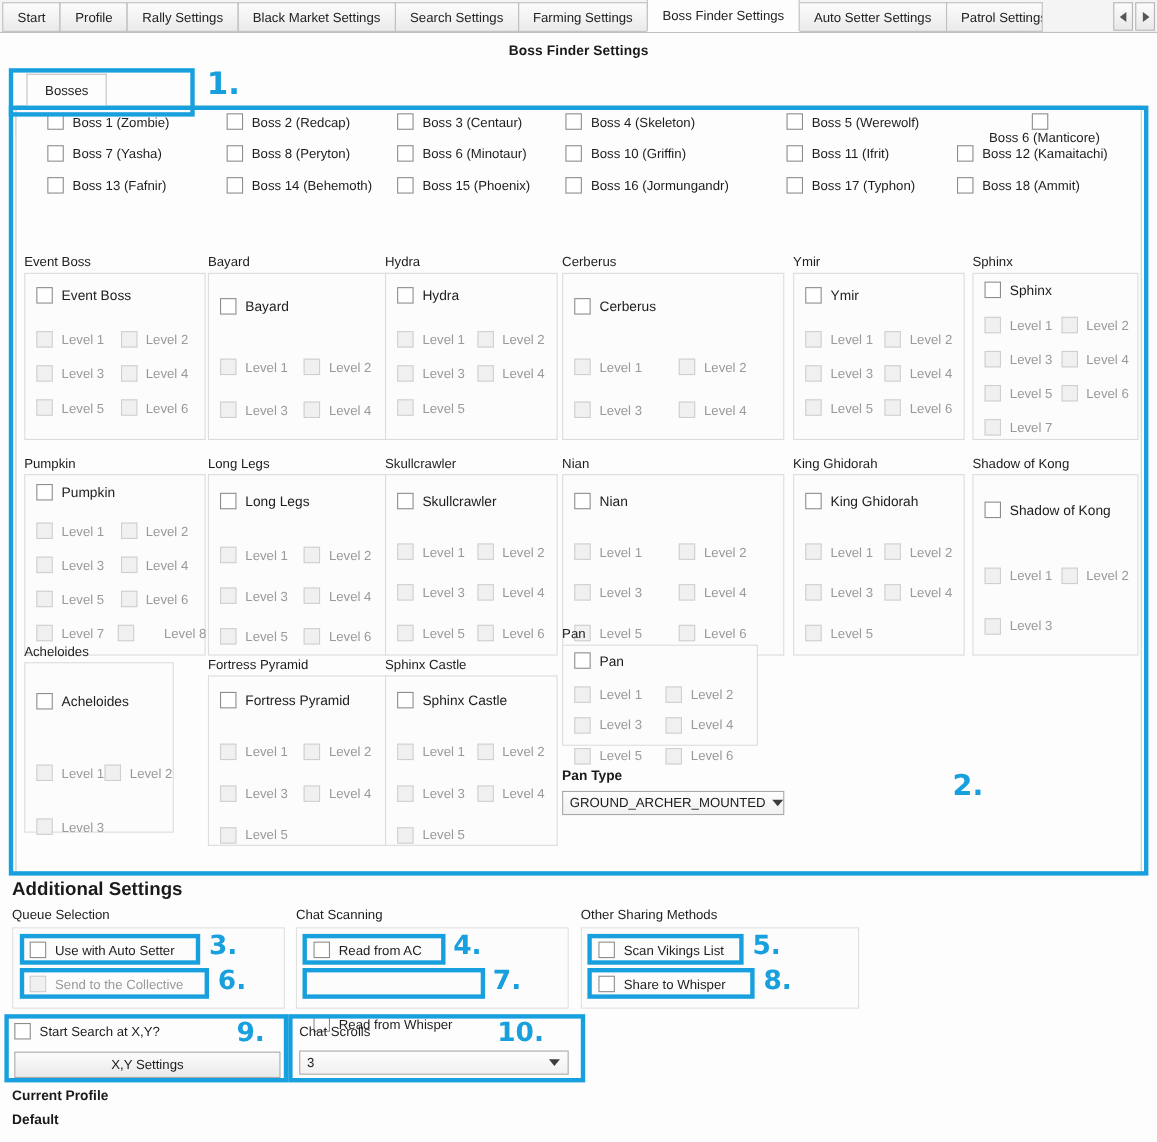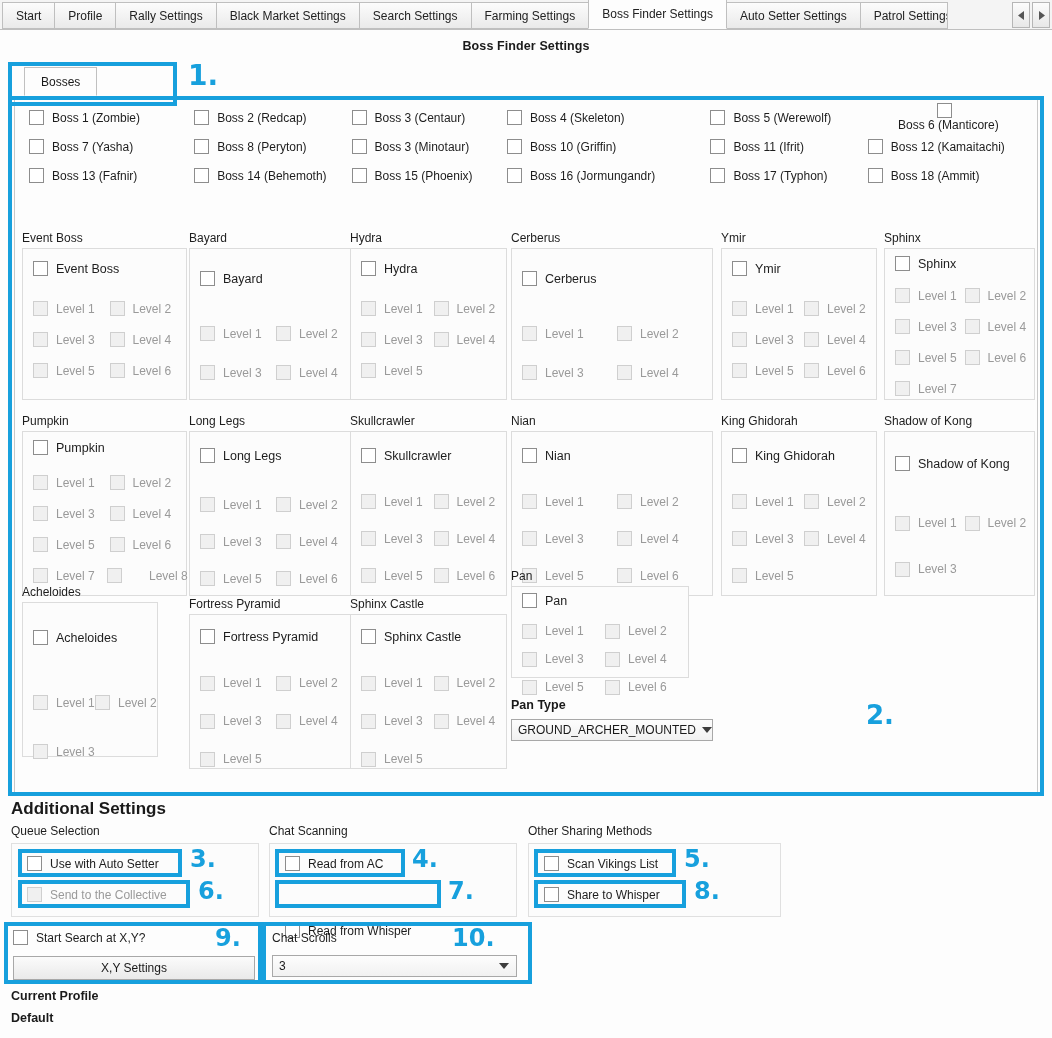--- a/index.html
+++ b/index.html
@@ -100,21 +100,21 @@
     background: #fdfdfd;
     border: 1px solid #c8c8c8;
   }
 
   
   #boss-grid {
     position: absolute;
     left: 14px; top: 6px;
     width: 1000px;
   }
-  .bossrow { display: flex; height: 29px; align-items: center; }
+  .bossrow { display: flex; height: 29px; align-items: flex-start; margin-left: 14px; }
   .bosscell { width: 164px; display: flex; align-items: center; }
 
   
   .cb {
     width: 15px; height: 15px;
     border: 1px solid #8d8d8d;
     background: #fff;
     display: inline-block;
     flex: 0 0 auto;
     margin-right: 8px;
@@ -274,21 +274,21 @@
         <div class="bosscell" style="width: 168px;">
           <span class="cb"></span>
           <span class="cblabel">Boss 7 (Yasha)</span>
         </div>
         <div class="bosscell" style="width: 160px;">
           <span class="cb"></span>
           <span class="cblabel">Boss 8 (Peryton)</span>
         </div>
         <div class="bosscell" style="width: 158px;">
           <span class="cb"></span>
-          <span class="cblabel">Boss 3 (Minotaur)</span>
+          <span class="cblabel">Boss 6 (Minotaur)</span>
         </div>
         <div class="bosscell" style="width: 207px;">
           <span class="cb"></span>
           <span class="cblabel">Boss 10 (Griffin)</span>
         </div>
         <div class="bosscell" style="width: 160px;">
           <span class="cb"></span>
           <span class="cblabel">Boss 11 (Ifrit)</span>
         </div>
         <div class="bosscell" style="width: 164px;">

